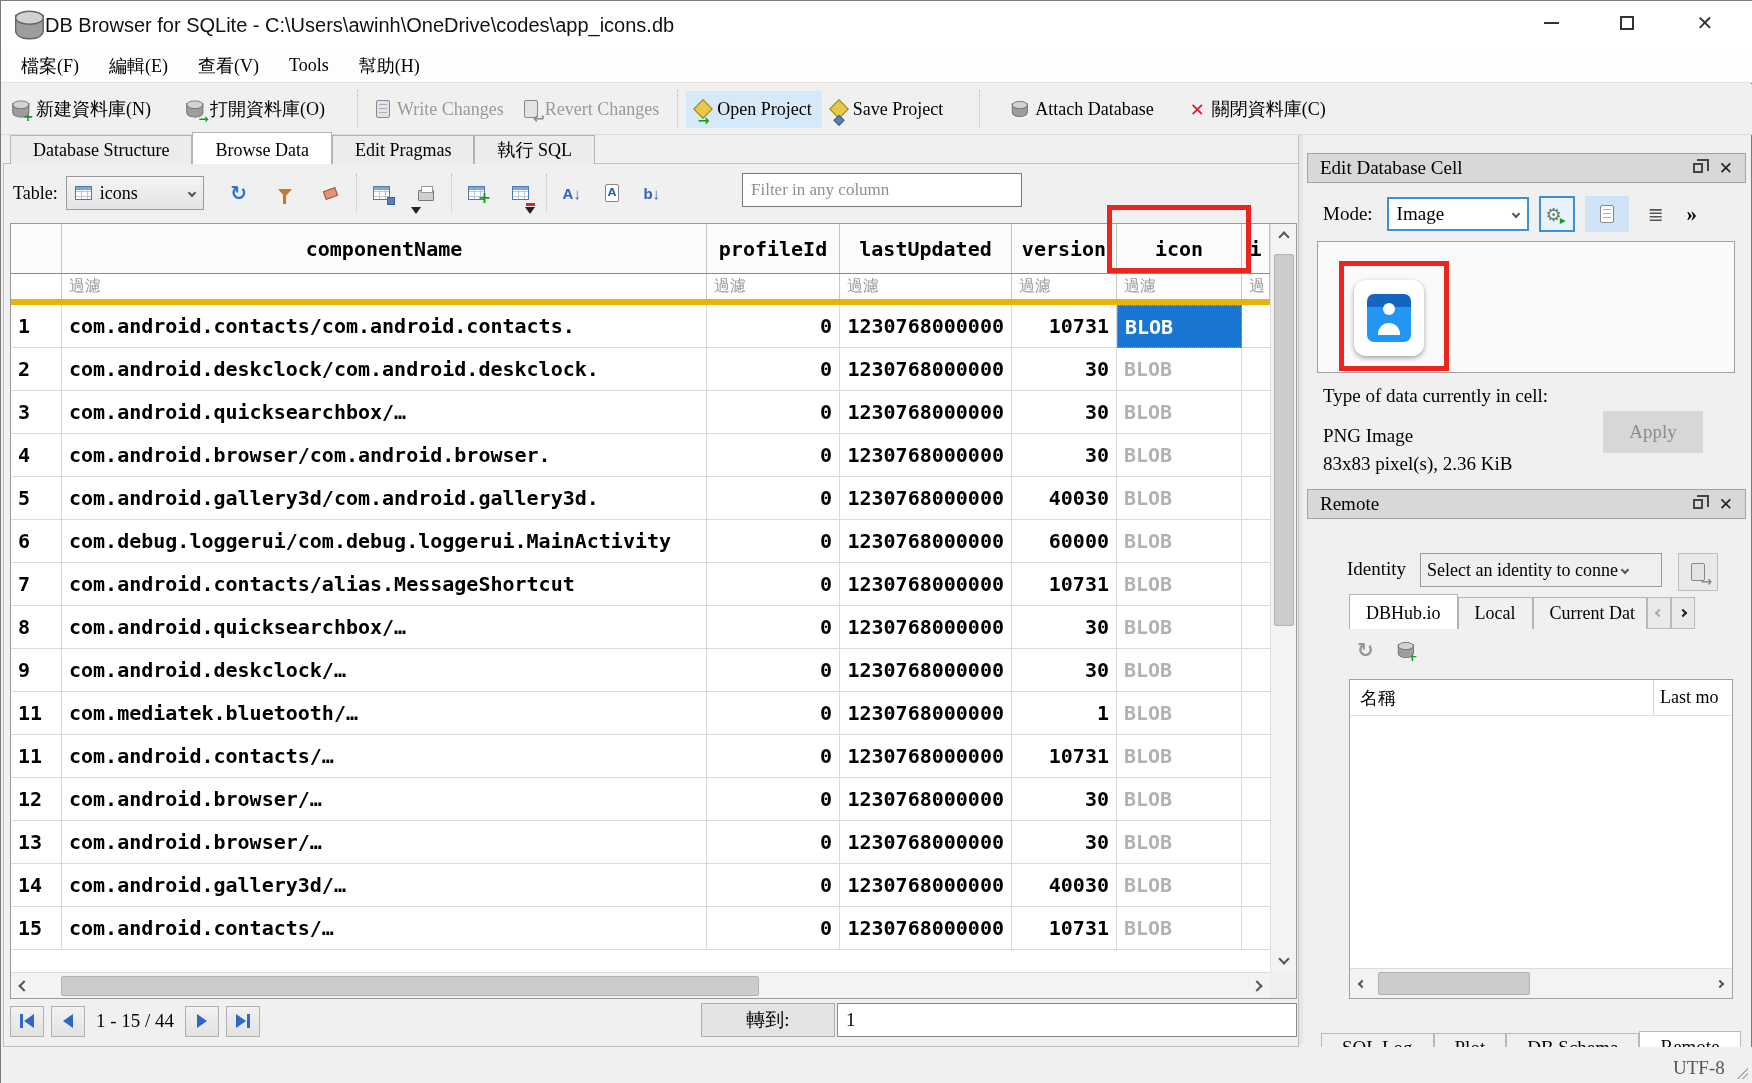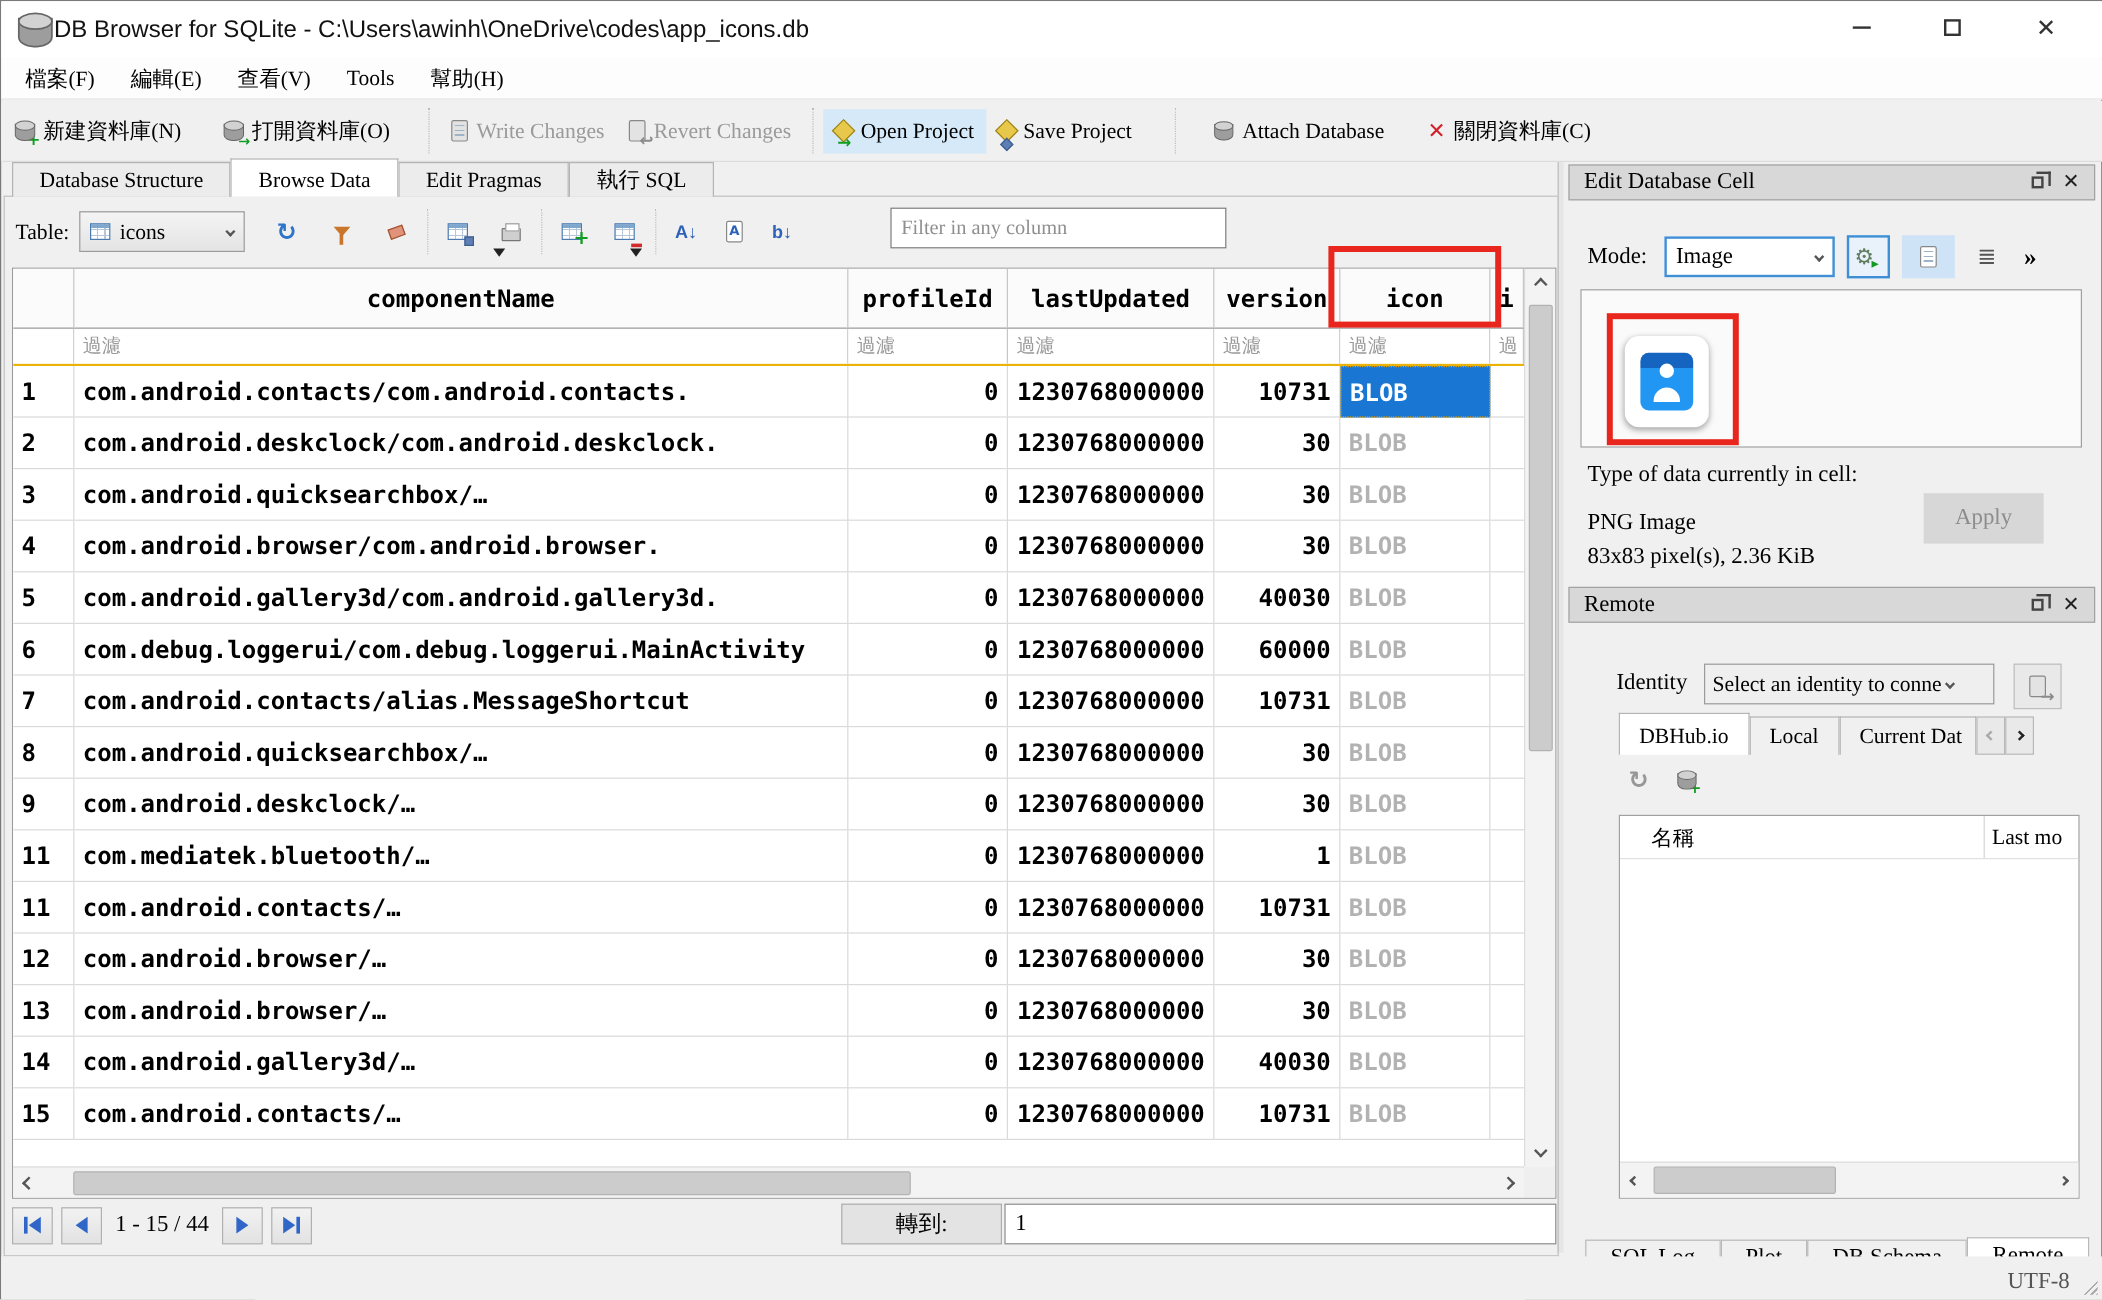--- a/index.html
+++ b/index.html
@@ -73,21 +73,21 @@
 .filter-input::placeholder{color:#8f8f8f}
 
 
 .grid{position:absolute;left:9px;top:222px;width:1287px;height:776px;border:1px solid #999;background:#fff}
 .grid-main{position:absolute;left:0;top:0;right:26px;bottom:26px;overflow:hidden;background:#fff}
 .grow{display:flex}
 .gcell{flex:none;overflow:hidden;white-space:nowrap}
 .c0{width:51px}.c1{width:645px}.c2{width:133px}.c3{width:172px}.c4{width:105px}.c5{width:125px}.c6{width:28px}
 .ghead{height:50px;background:#fbfbfb;border-bottom:1px solid #8a8a8a}
 .ghead .gcell{border-right:1px solid #c6c6c6;display:flex;align-items:center;justify-content:center;font-family:"DejaVu Sans Mono",monospace;font-weight:bold;font-size:20px}
-.gfilter{height:31px;border-bottom:2px solid #eab308}
+.gfilter{height:31px;border-bottom:6px solid #eab308}
 .gfilter .gcell{border-right:1px solid #c6c6c6;display:flex;align-items:center;padding-left:7px;font-size:16px;color:#9a9a9a;background:#fff}
 .gbody .grow{height:43px;background:#fff}
 .gbody .gcell{border-right:1px solid #dadada;border-bottom:1px solid #dadada;display:flex;align-items:center;font-family:"DejaVu Sans Mono",monospace;font-size:20px;font-weight:600;padding:0 7px}
 .gbody .c0{font-weight:700}
 .gbody .c2,.gbody .c4{justify-content:flex-end}
 .gbody .c3{justify-content:flex-end}
 .gbody .c5.blob{color:#b2b2b2;font-weight:600}
 .gbody .c5.blob.sel{background:#1976d2;color:#fff;border:1px dotted #e8a000}
 .gbody .c6{border-right:none}
 .vsb{position:absolute;right:0;top:0;width:26px;bottom:26px;background:#f3f3f3;border-left:1px solid #dcdcdc}
@@ -144,21 +144,21 @@
 .id-btn{width:40px;height:38px;border:1px solid #bdbdbd;background:#e9e9e9;margin-left:16px;display:flex;align-items:center;justify-content:center}
 .rtabs{position:absolute;left:1348px;top:596px;height:32px;display:flex;font-size:18px}
 .rtab{padding:4px 16px;border:1px solid #b4b4b4;border-bottom:none;background:#f0f0f0;display:flex;align-items:center;white-space:nowrap;overflow:hidden}
 .rtab.active{background:#fff;margin-top:-3px;padding-top:7px}
 .rtab.clip{width:114px}
 .rscroll{width:24px;height:32px;border:1px solid #b9b9b9;background:#e9e9e9;display:flex;align-items:center;justify-content:center}
 .rtoolbar{position:absolute;left:1356px;top:634px;height:30px;display:flex;gap:22px;align-items:center}
 .glyph-refresh.gray{color:#979797}
 .remote-list{position:absolute;left:1348px;top:678px;width:384px;height:320px;border:1px solid #a0a0a0;background:#fff}
 .rl-head{height:36px;border-bottom:1px solid #e0e0e0;display:flex;font-size:18px}
-.rl-h1{flex:1;display:flex;align-items:center;padding-left:26px;border-right:1px solid #d5d5d5}
+.rl-h1{flex:1;display:flex;align-items:center;padding-left:10px;border-right:1px solid #d5d5d5}
 .rl-h2{width:78px;display:flex;align-items:center;padding-left:6px;overflow:hidden;white-space:nowrap}
 .rl-hsb{position:absolute;left:0;right:0;bottom:0;height:30px;background:#f3f3f3;border-top:1px solid #ddd}
 
 .dtabs{position:absolute;left:1320px;top:1032px;height:30px;display:flex;font-size:19px}
 .dtab{padding:2px 20px;border:1px solid #b8b8b8;background:#f0f0f0;display:flex;align-items:center}
 .dtab.active{background:#fff;border-bottom:1px solid #fff;margin-top:-2px}
 .statusbar{position:absolute;left:0;top:1046px;width:1752px;height:37px;background:#f0f0f0}
 .enc{position:absolute;left:1672px;top:10px;font-size:19px;color:#555}
 .grip{position:absolute;right:5px;bottom:5px;width:13px;height:13px;background:linear-gradient(135deg,transparent 0 55%,#ababab 55% 63%,transparent 63% 75%,#ababab 75% 83%,transparent 83% 95%,#ababab 95%)}
 </style>
@@ -498,21 +498,21 @@
     <div class="navbtn">
         <span class="tri-r"></span>
         <span class="nbar"></span>
       </div>
     <div class="goto-btn">轉到:</div>
     <input class="goto-input" value="1" style="">
   </div>
 
   <div class="splitter"></div>
 
-  <div class="dock-title" style="top:136px">
+  <div class="dock-title" style="top:152px">
     <span>Edit Database Cell</span>
     <span class="dicons">
       <span class="i-float"></span>
       <span class="dock-x">✕</span>
     </span>
   </div>
   <div class="modrow">
     <span>Mode:</span>
     <div class="mode-combo">
       <span>Image</span>

